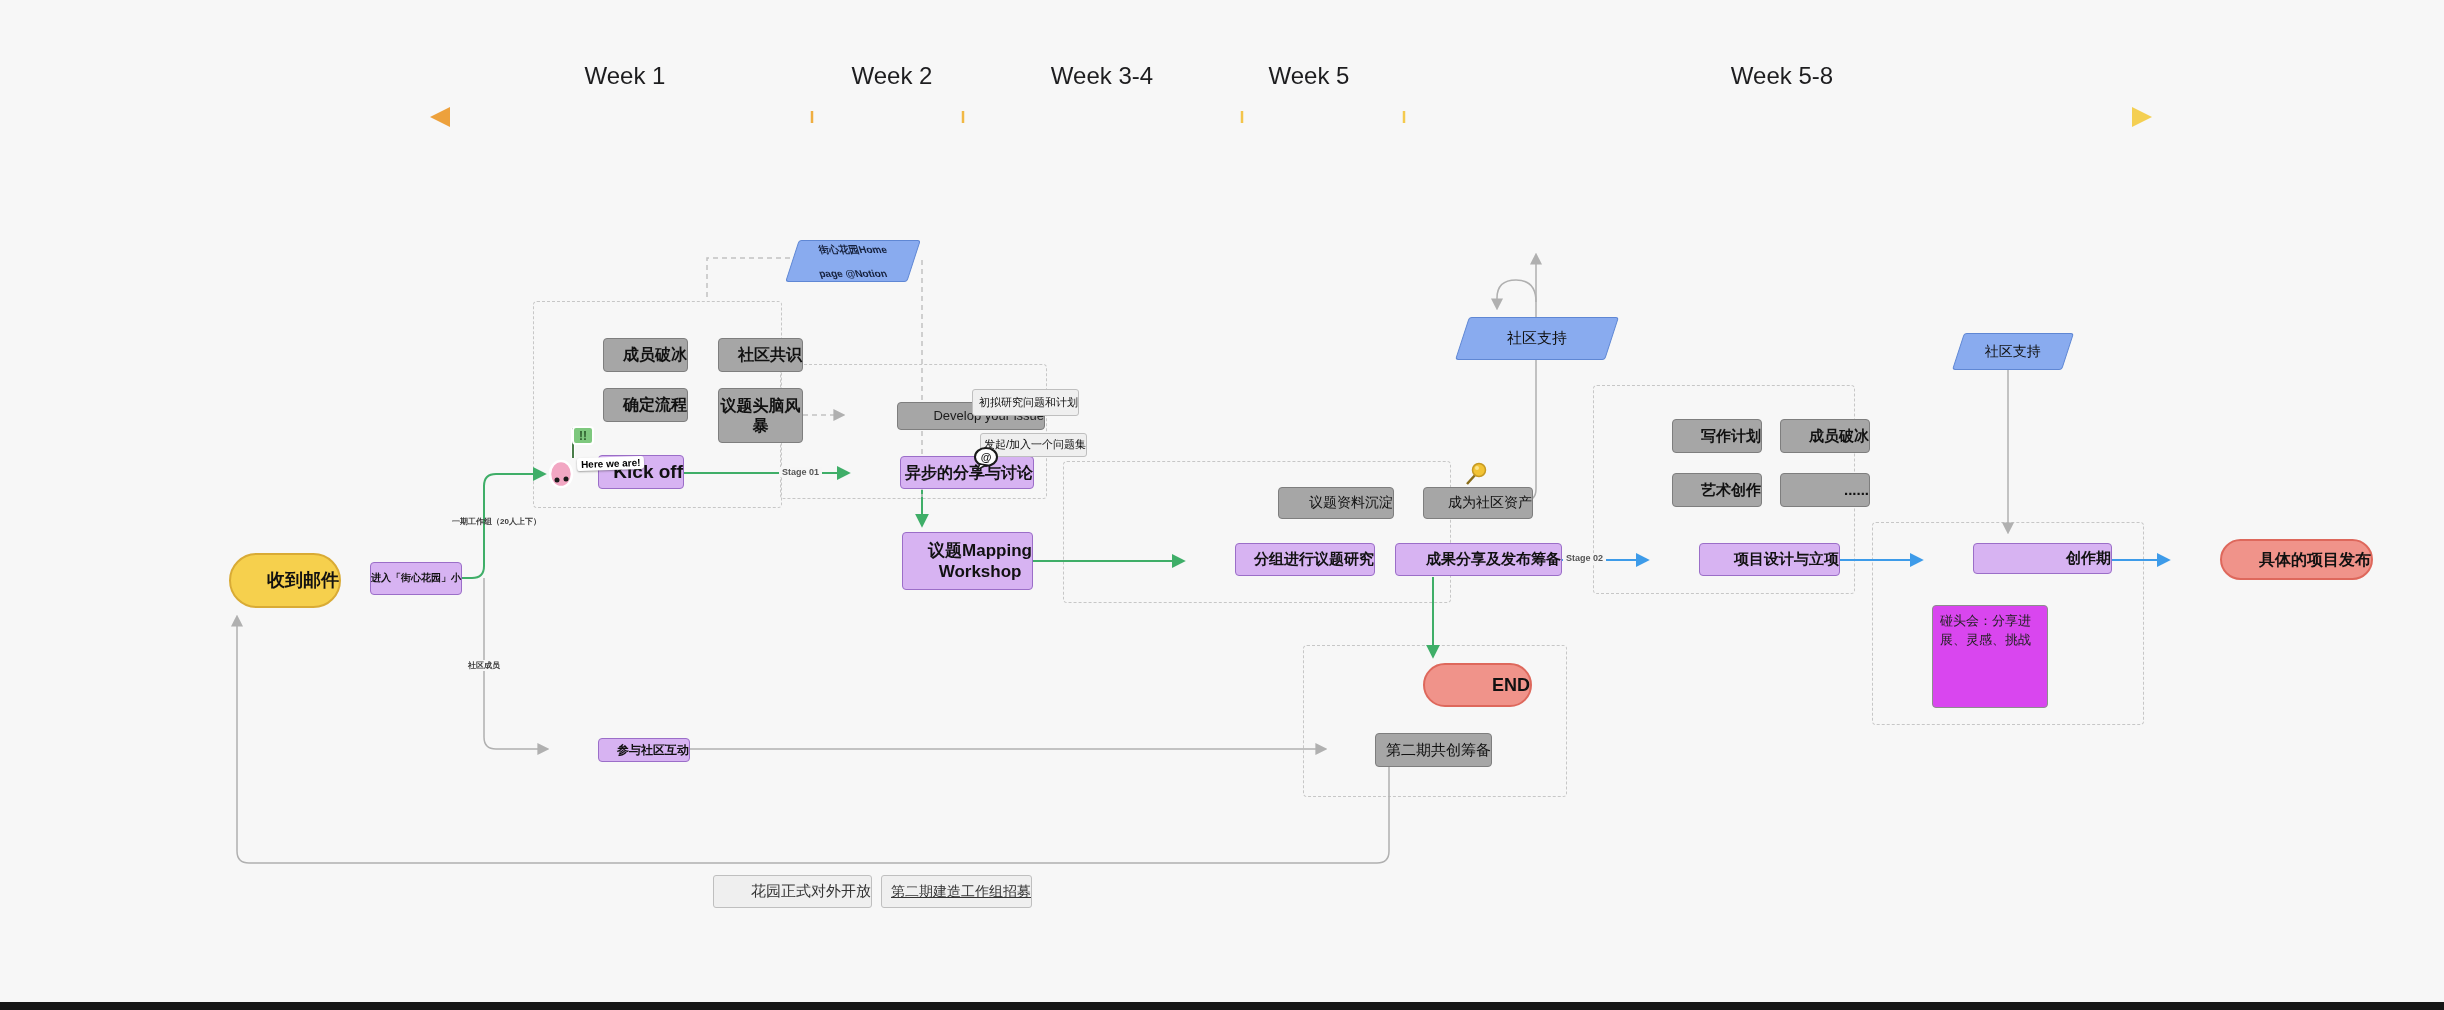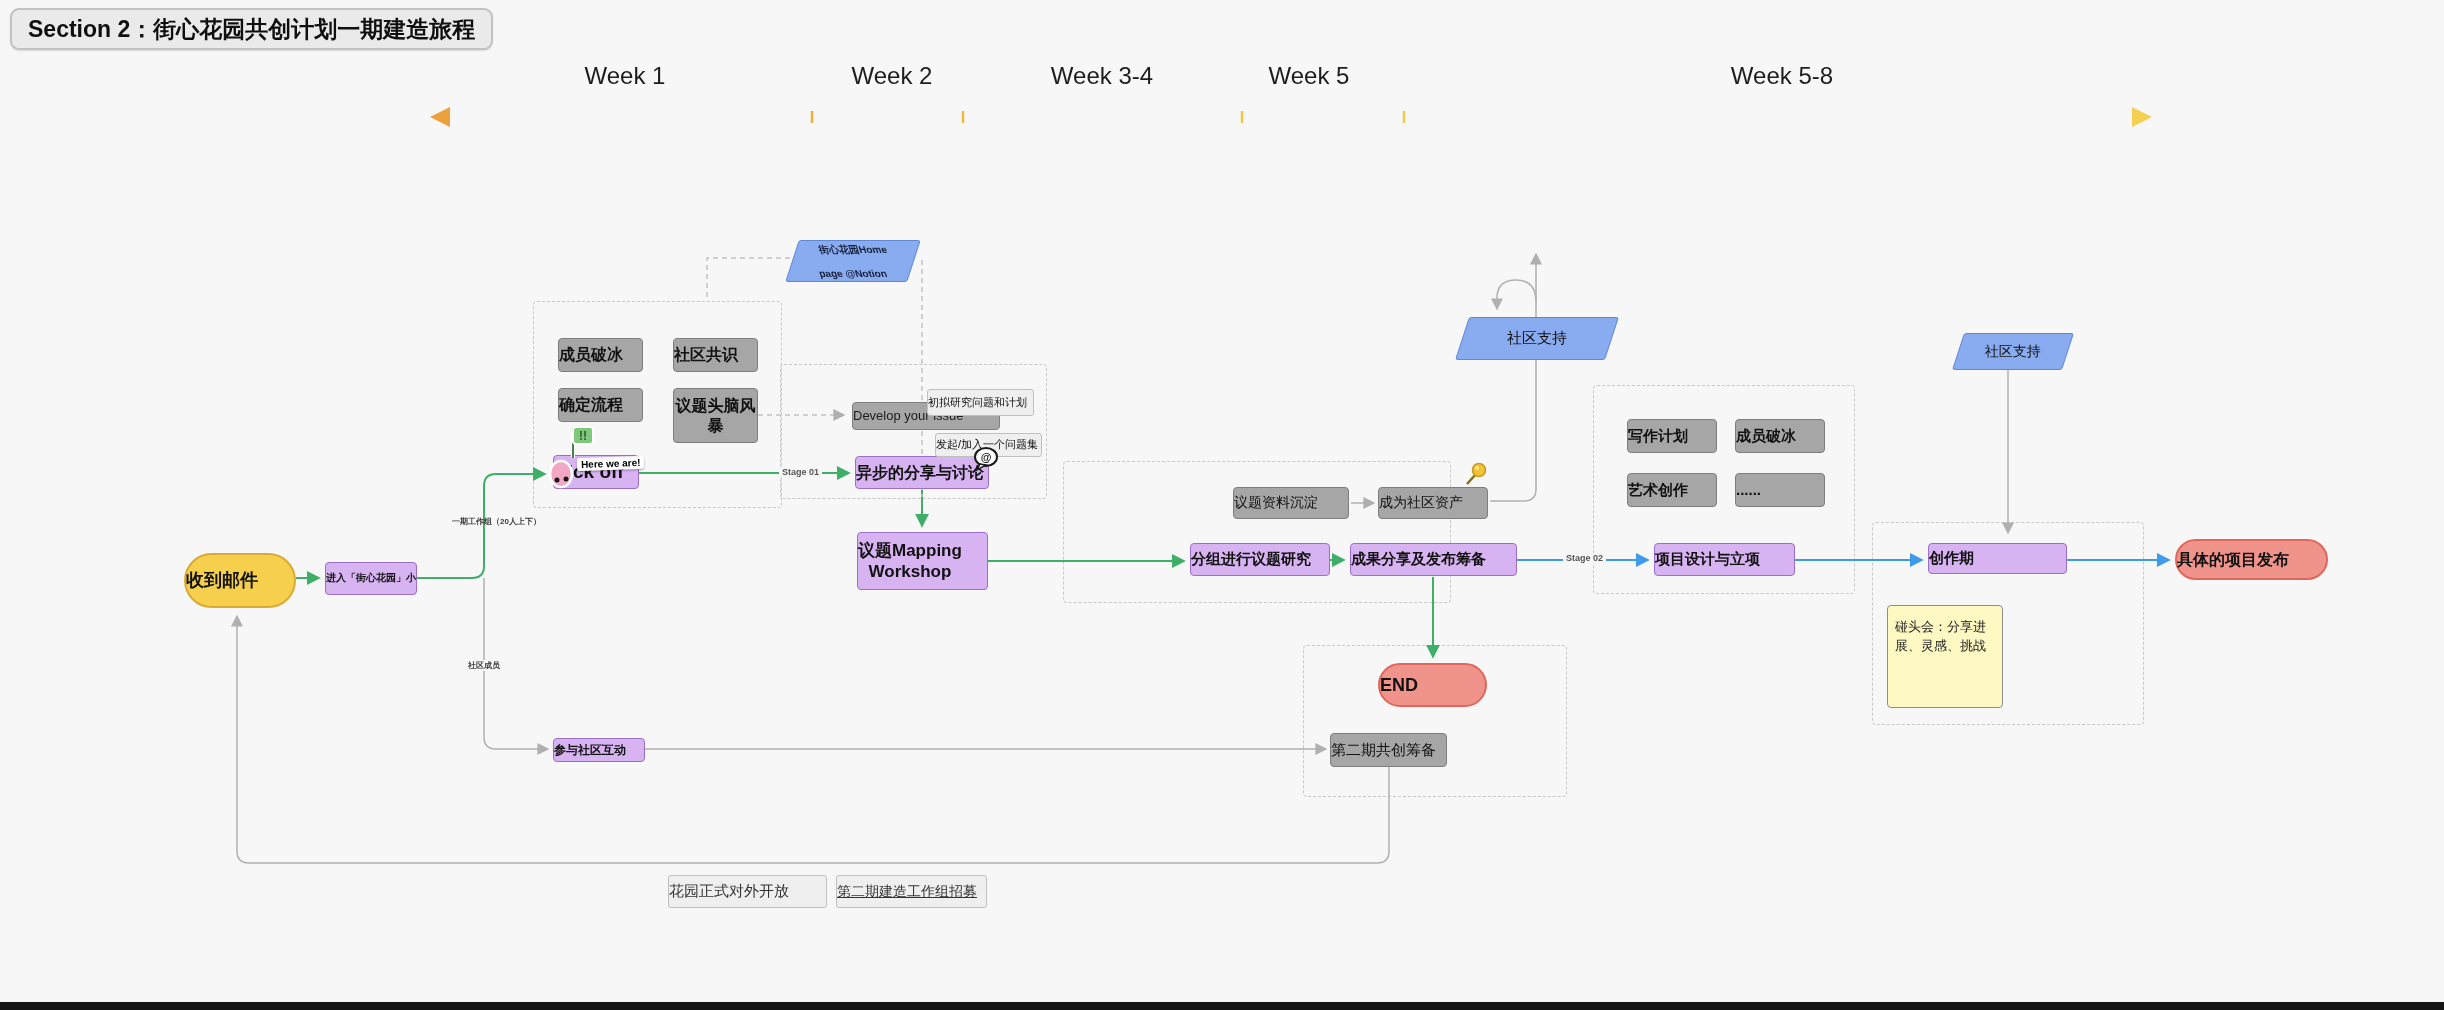--- a/index.html
+++ b/index.html
@@ -2,26 +2,26 @@
 <html><head>
 <meta charset="utf-8">
 <style>
   html,body{margin:0;padding:0;background:#e9e9e9;}
   .canvas{position:relative;width:2444px;height:1010px;background:#f7f7f7;overflow:hidden;
           font-family:"Liberation Sans","DejaVu Sans",sans-serif;color:#111;}
   
   .group{position:absolute;border:1.5px dashed #c7c7c7;border-radius:4px;z-index:0;}
   .wires{position:absolute;left:0;top:0;z-index:1;}
   
-  .node{position:absolute;box-sizing:border-box;display:flex;align-items:center;justify-content:flex-start;
-        text-align:center;line-height:1.25;z-index:2;border-radius:4px;}
+  .node{position:absolute;box-sizing:border-box;display:flex;align-items:center;justify-content:flex-end;
+        text-align:center;line-height:1.25;z-index:2;border-radius:4px;margin-left:45px;}
   .bold{font-weight:700;}
   .purple{background:#d7b3f2;border:1.5px solid #9b6ec8;}
   .gray{background:#a6a6a6;border:1.5px solid #7e7e7e;}
-  .gray2{background:#fef9c3;border:1.5px solid #8d8d8d;text-align:left;align-items:flex-start;padding:13px 7px;font-family:Liberation Mono, monospace;}
+  .gray2{background:#d946ef;border:1.5px solid #8d8d8d;text-align:left;align-items:flex-start;padding:6px 7px;}
   .light{background:#efefef;border:1.5px solid #bfbfbf;border-radius:3px;}
   .ypill{background:#f6d04d;border:2px solid #d9ab35;border-radius:28px;}
   .rpill{background:#f0938a;border:2px solid #de685c;border-radius:24px;}
   .z3{z-index:3;}
   .para{position:absolute;box-sizing:border-box;transform:skewX(-18deg);background:#89abef;
         border:1.5px solid #5f87d4;border-radius:3px;display:flex;align-items:center;justify-content:center;z-index:2;}
   .para span{transform:skewX(18deg);display:block;text-align:center;}
   .weeklabel{position:absolute;width:200px;text-align:center;font-size:24px;font-weight:500;color:#1d1d1f;z-index:2;}
   .edgelabel{position:absolute;font-size:9px;font-weight:700;color:#555;background:#f6f6f6;
              padding:0 3px;z-index:3;white-space:nowrap;}
@@ -35,23 +35,20 @@
   .cyl{position:absolute;z-index:2;}
   .cyl .cap{position:absolute;left:0;top:28px;width:100%;text-align:center;font-size:16px;font-weight:700;}
   .edgebar{position:absolute;left:0;top:1002px;width:2444px;height:8px;background:#161616;z-index:6;}
   .nw{white-space:nowrap;}
 </style>
 </head>
 <body>
 
 <div class="canvas">
 
-  <div class="titlebar">
-      <span>Section 2：街心花园共创计划一期建造旅程</span>
-    </div>
 
   <div class="weeklabel" style="left:525px;top:62px;">Week 1</div>
   <div class="weeklabel" style="left:792px;top:62px;text-align:center;">Week 2</div>
   <div class="weeklabel" style="left:1002px;top:62px;">Week 3-4</div>
   <div class="weeklabel" style="left:1209px;top:62px;">Week 5</div>
   <div class="weeklabel" style="left:1682px;top:62px;">Week 5-8</div>
 
   <div class="group" style="left:533px;top:301px;width:247px;height:205px;"></div>
   <div class="group" style="left:780px;top:364px;width:265px;height:133px;"></div>
   <div class="group" style="left:1063px;top:461px;width:386px;height:140px;"></div>

